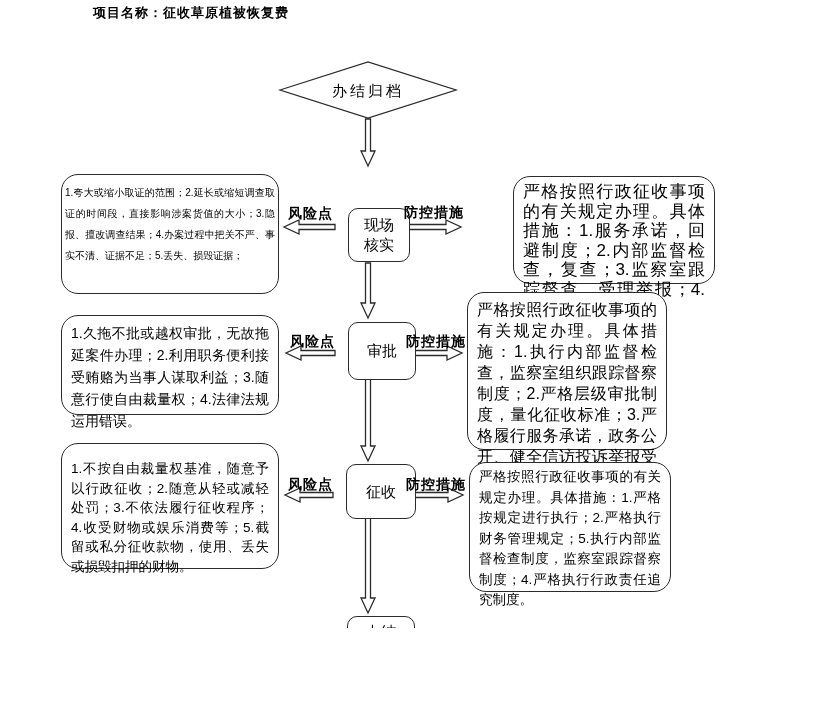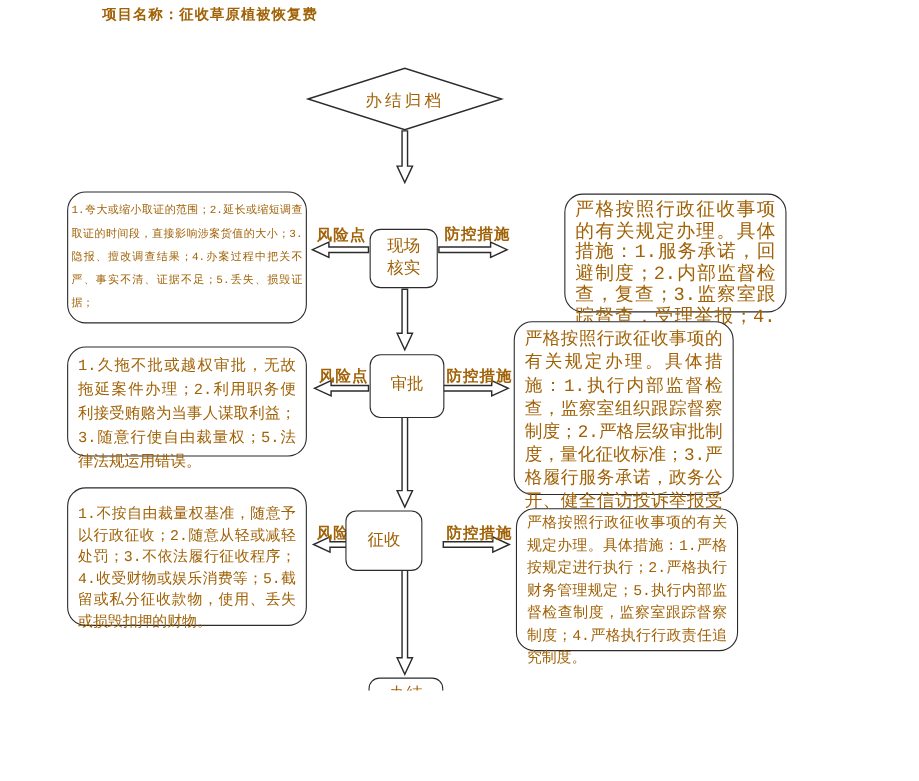--- a/index.html
+++ b/index.html
@@ -1,39 +1,39 @@
 <!DOCTYPE html>
 <html><head>
 <meta charset="utf-8">
 <style>
   html,body{margin:0;padding:0;background:#ffffff;}
   .canvas{
     position:relative;
     width:835px;height:628px;
     background:#ffffff;
-    font-family:Liberation Mono, monospace;
-    color:#a16207;
+    font-family:Liberation Sans, sans-serif;
+    color:#000000;
     overflow:hidden;
   }
   .title{
     position:absolute;left:93px;top:4px;
     font-size:13px;font-weight:bold;letter-spacing:1px;
   }
   svg.connectors{position:absolute;left:0;top:0;}
   .shape{fill:#ffffff;stroke:#2b2b2b;stroke-width:1.3;}
   .diamond-label{
     position:absolute;left:308px;top:82px;width:120px;
     text-align:center;font-size:15px;letter-spacing:3px;
   }
   .node{
     position:absolute;
     border:1.4px solid #2b2b2b;border-radius:10px;
     background:#ffffff;
     display:flex;align-items:center;justify-content:center;
-    text-align:center;font-size:15px;line-height:20px;
+    text-align:center;font-size:15px;line-height:20px;margin-left:12px;
   }
   .textbox{
     position:absolute;
     border:1.4px solid #2b2b2b;border-radius:17px;
     background:#ffffff;
     text-align:justify;
     box-sizing:border-box;
   }
   .arrow-label{
     position:absolute;font-size:14px;font-weight:bold;letter-spacing:1px;
@@ -42,21 +42,21 @@
   }
   
   .b-l1-left  {left:61px;  top:174px; width:218px; height:120px; padding:7px 3px; font-size:10px;   line-height:21px;}
   .b-l1-right {left:465px; top:176px; width:202px; height:108px; padding:5px 9px; font-size:17px; line-height:19.5px;margin-left:48px;}
   .b-l2-left  {left:61px;  top:315px; width:218px; height:100px; padding:6px 9px; font-size:14px;   line-height:22px;}
   .b-l2-right {left:467px; top:292px; width:200px; height:158px; padding:6px 9px; font-size:16px; line-height:21px;}
   .b-l3-left  {left:61px;  top:443px; width:218px; height:126px; padding:15px 9px; font-size:13.5px; line-height:19.5px;}
   .b-l3-right {left:469px; top:462px; width:202px; height:130px; padding:4px 9px; font-size:13.5px; line-height:20.5px;}
   .n-verify {left:336px; top:208px; width:62px; height:54px; padding:0 8px;}
   .n-approve{left:336px; top:322px; width:66px; height:56px;}
-  .n-collect{left:314px; top:464px; width:68px; height:53px;}
+  .n-collect{left:334px; top:464px; width:68px; height:53px;}
   .n-end    {left:335px; top:616px; width:68px; height:52px; padding:0 11px;}
   .n-verify, .n-end{box-sizing:border-box;}
 </style>
 </head>
 <body>
 
 <div class="canvas">
 
   <div class="title">项目名称：征收草原植被恢复费</div>
 
@@ -80,21 +80,21 @@
   </svg>
 
   <div class="diamond-label">办结归档</div>
 
   <div class="textbox b-l1-left">1.夸大或缩小取证的范围；2.延长或缩短调查取证的时间段，直接影响涉案货值的大小；3.隐报、擅改调查结果；4.办案过程中把关不严、事实不清、证据不足；5.丢失、损毁证据；</div>
   <div class="arrow-label" style="left:288px;top:205px;">风险点</div>
   <div class="node n-verify">现场核实</div>
   <div class="arrow-label" style="left:404px;top:204px;">防控措施</div>
   <div class="textbox b-l1-right">严格按照行政征收事项的有关规定办理。具体措施：1.服务承诺，回避制度；2.内部监督检查，复查；3.监察室跟踪督查，受理举报；4.健全办案管理制度。</div>
 
-  <div class="textbox b-l2-left">1.久拖不批或越权审批，无故拖延案件办理；2.利用职务便利接受贿赂为当事人谋取利益；3.随意行使自由裁量权；5.法律法规运用错误。</div>
+  <div class="textbox b-l2-left">1.久拖不批或越权审批，无故拖延案件办理；2.利用职务便利接受贿赂为当事人谋取利益；3.随意行使自由裁量权；4.法律法规运用错误。</div>
   <div class="arrow-label" style="left:290px;top:333px;">风险点</div>
   <div class="node n-approve">审批</div>
   <div class="arrow-label" style="left:406px;top:333px;">防控措施</div>
   <div class="textbox b-l2-right">严格按照行政征收事项的有关规定办理。具体措施：1.执行内部监督检查，监察室组织跟踪督察制度；2.严格层级审批制度，量化征收标准；3.严格履行服务承诺，政务公开、健全信访投诉举报受理制度。</div>
 
   <div class="textbox b-l3-left">1.不按自由裁量权基准，随意予以行政征收；2.随意从轻或减轻处罚；3.不依法履行征收程序；4.收受财物或娱乐消费等；5.截留或私分征收款物，使用、丢失或损毁扣押的财物。</div>
   <div class="arrow-label" style="left:288px;top:476px;">风险点</div>
   <div class="node n-collect">征收</div>
   <div class="arrow-label" style="left:406px;top:476px;">防控措施</div>
   <div class="textbox b-l3-right">严格按照行政征收事项的有关规定办理。具体措施：1.严格按规定进行执行；2.严格执行财务管理规定；5.执行内部监督检查制度，监察室跟踪督察制度；4.严格执行行政责任追究制度。</div>

